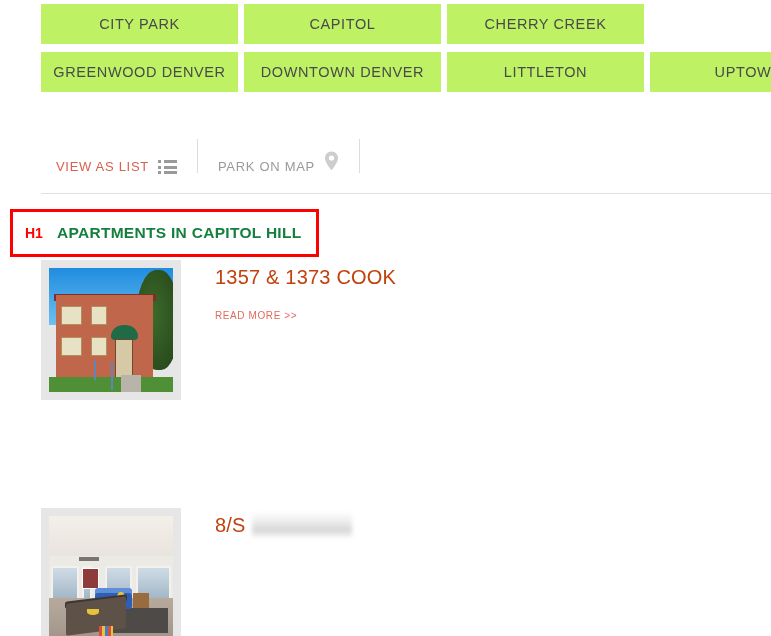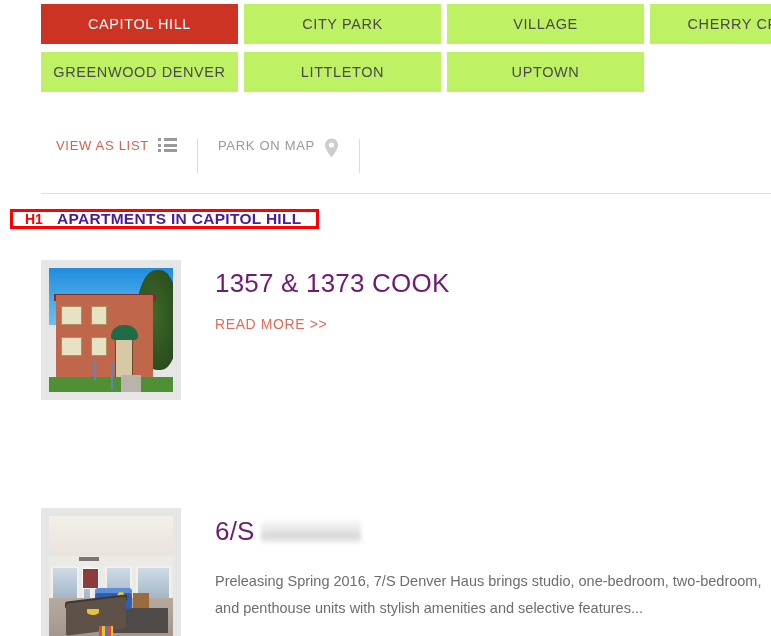--- a/index.html
+++ b/index.html
@@ -23,21 +23,21 @@
     white-space:nowrap; cursor:pointer; user-select:none;
   }
   .tab.active { background:#cc3322; color:#ffffff; }
 
   
   .viewbar {
     position:absolute; left:41px; top:138px;
     display:flex; align-items:center; height:36px;
   }
   .vb-item {
-    display:flex; align-items:flex-start; gap:9px;
+    display:flex; align-items:flex-end; gap:9px;
     padding:0 20px; height:36px; cursor:pointer;
     font-size:13px; letter-spacing:.7px; color:#9a9a9a;
   }
   .vb-item:first-child { padding-left:15px; }
   .vb-item.sel { color:#d9604f; }
   .vb-sep { width:1px; height:34px; background:#dcdcdc; }
 
   .ico { display:inline-block; flex:none; }
   .ico-list { width:19px; height:14px; position:relative; }
   .ico-list i { position:absolute; left:0; display:block; background:#9a9a9a; }
@@ -47,50 +47,50 @@
 
   .ico-pin { width:15px; height:20px; }
   .ico-dollar { font-size:19px; line-height:19px; color:#c9c9c9; font-weight:400; }
 
   
   .rule { position:absolute; left:41px; top:193px; width:730px; height:1px; background:#e0e0e0; }
 
   
   .h1box {
     position:absolute; left:10px; top:209px;
-    height:20px; border:3px solid #ff0000; background:#fff;
+    height:48px; border:3px solid #ff0000; background:#fff;
     display:flex; align-items:center; padding:0 14px 0 12px;
   }
   .h1tag { color:#ff0000; font-weight:bold; font-size:14px; margin-right:14px; }
-  .h1text { color:#4c1d95; font-weight:bold; font-size:15.5px; letter-spacing:.3px; }
+  .h1text { color:#15803d; font-weight:bold; font-size:15.5px; letter-spacing:.3px; }
 
   
   .listing { position:absolute; left:41px; width:730px; display:flex; }
   .listing.one { top:260px; }
   .listing.two { top:508px; }
 
   .thumb-frame {
     width:140px; height:140px; flex:none;
     background:#e6e6e6; padding:8px;
   }
   .thumb { width:124px; height:124px; overflow:hidden; position:relative; }
 
   .listing-body { margin-left:34px; width:556px; }
   .listing-title {
-    font-size:26px; color:#701a75; font-weight:400;
-    letter-spacing:.2px; line-height:30px; margin-top:8px;
+    font-size:20px; color:#c2410c; font-weight:400;
+    letter-spacing:.2px; line-height:30px; margin-top:2px;
     display:flex; align-items:center; white-space:nowrap;
   }
   .listing-desc {
     margin-top:22px; font-size:14.5px; line-height:27px;
     color:#6d6d6d;
   }
   .readmore {
     display:inline-block; margin-top:18px;
-    font-size:14px; letter-spacing:.6px; color:#e06b5c; cursor:pointer;
+    font-size:10px; letter-spacing:.6px; color:#e06b5c; cursor:pointer;
   }
 
   
   .blur-inline {
     display:inline-block; vertical-align:middle;
     background:linear-gradient(180deg,#fcfcfc 0%,#e8e8e8 45%,#d6d6d6 70%,#f2f2f2 100%);
     filter:blur(2px);
   }
   .blur-title { width:100px; height:24px; margin:0 6px; }
   .blur-desc  { width:60px;  height:15px; margin:0 2px; }
@@ -126,27 +126,27 @@
   .in-books { position:absolute; left:40%; bottom:2%; width:12%; height:9%; background:repeating-linear-gradient(90deg,#d94f3d 0 3px,#e8c33a 3px 6px,#3f7fc4 6px 9px); }
   .in-chair { position:absolute; left:68%; top:62%; width:13%; height:12%; background:#9a6b3f; }
 </style>
 </head>
 <body>
 
 <div id="root">
 
   <div class="tabs-wrap">
     <div class="tab-row">
-      <div class="tab active">CAPITOL HILL</div>
       <div class="tab">CITY PARK</div>
-      <div class="tab">VILLAGE</div>
+      <div class="tab">CAPITOL</div>
       <div class="tab">CHERRY CREEK</div>
     </div>
     <div class="tab-row">
       <div class="tab">GREENWOOD DENVER</div>
+      <div class="tab">DOWNTOWN DENVER</div>
       <div class="tab">LITTLETON</div>
       <div class="tab">UPTOWN</div>
     </div>
   </div>
 
   <div class="viewbar">
 
     <div class="vb-item sel">
       <span>VIEW AS LIST</span>
       <span class="ico ico-list">
@@ -231,22 +231,19 @@
           <div class="in-flow"></div>
           <div class="in-islt"></div>
           <div class="in-isl"></div>
           <div class="in-bowl"></div>
           <div class="in-books"></div>
         </div>
       </div>
     </div>
     <div class="listing-body">
       <div class="listing-title">
-        <span>6/S</span>
+        <span>8/S</span>
           <span class="blur-inline blur-title"></span>
       </div>
-      <div class="listing-desc">
-        <span>Preleasing Spring 2016, 7/S Denver Haus brings studio, one-bedroom, two-bedroom, and penthouse units with stylish amenities and selective features...</span>
-      </div>
     </div>
   </div>
 
 </div>
 
 </body></html>

